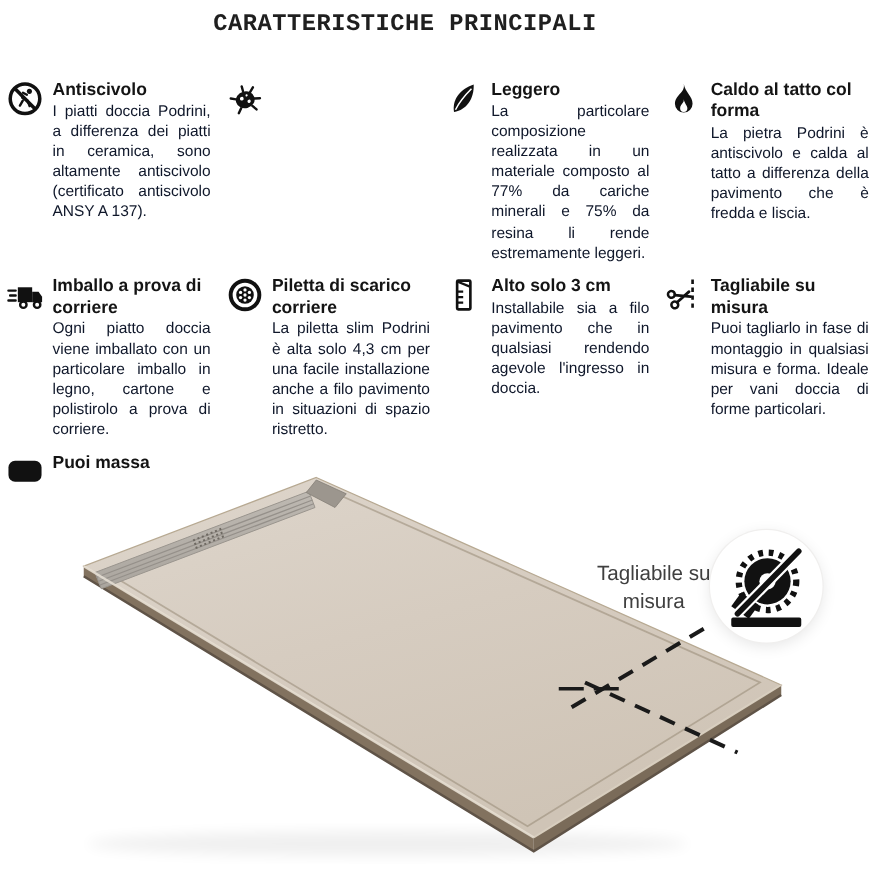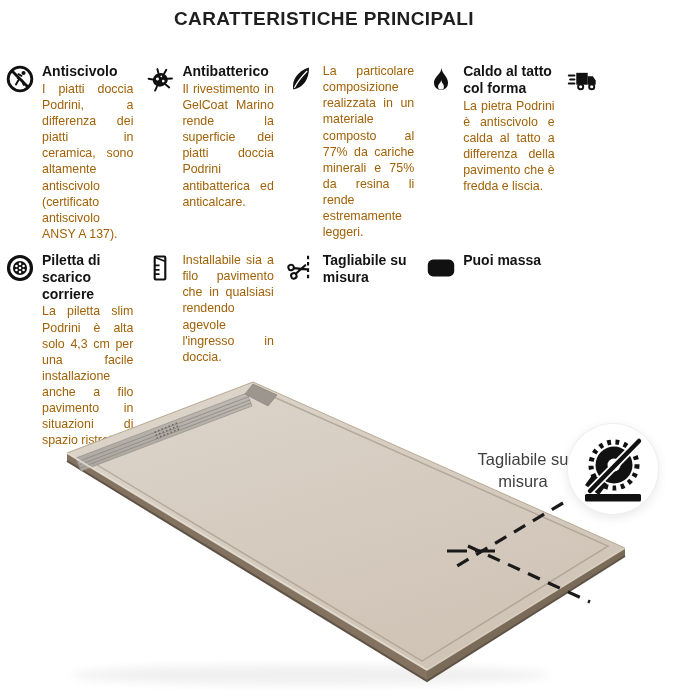--- a/index.html
+++ b/index.html
@@ -1,26 +1,26 @@
 <!DOCTYPE html>
 <html lang="it"><head>
 <meta charset="utf-8">
 <style>
   html,body{margin:0;padding:0;background:#ffffff;}
   body{width:700px;height:700px;position:relative;overflow:hidden;
        font-family:"Liberation Sans",sans-serif;color:#1f1f1f;}
   .page-title{position:absolute;top:8px;left:0;width:648px;margin:0;
-       text-align:center;font-size:19px;font-weight:800;letter-spacing:.4px;color:#1f1f1f;}
+       text-align:center;font-size:19px;font-weight:800;letter-spacing:.4px;color:#1f1f1f;font-family:Liberation Mono, monospace;}
   .features{position:absolute;top:63px;left:5px;width:690px;
-       display:grid;grid-template-columns:1fr 1fr 1fr 1fr 1fr;column-gap:12px;row-gap:10px;}
+       display:grid;grid-template-columns:1fr 1fr 1fr 1fr;column-gap:12px;row-gap:10px;}
   .feature{display:flex;align-items:flex-start;}
   .f-icon{flex:0 0 30px;margin:1px 7px 0 0;}
   .f-text{flex:1 1 auto;min-width:0;}
   .f-title{margin:0 0 1px;font-size:14px;font-weight:800;line-height:1.2;color:#141414;}
-  .f-body{margin:0;font-size:12.4px;line-height:1.3;color:#a16207;text-align:justify;}
+  .f-body{margin:0;font-size:12.4px;line-height:1.3;color:#0f172a;text-align:justify;}
   .product{position:absolute;top:370px;left:0;width:700px;height:330px;}
   .saw-badge{position:absolute;left:568px;top:424px;width:90px;height:90px;border-radius:50%;
        background:#fff;box-shadow:0 0 0 1px #f0efee, 0 3px 12px rgba(0,0,0,.10);}
   .annotation{position:absolute;left:476px;top:448px;width:94px;text-align:center;
        font-size:16.5px;line-height:1.35;color:#3f3f3f;}
 </style>
 </head>
 <body>
 
 <h1 class="page-title">CARATTERISTICHE PRINCIPALI</h1>
@@ -43,32 +43,29 @@
   <div class="feature">
     <svg class="f-icon" width="30" height="30" viewBox="0 0 34 34">
       <g transform="rotate(-15 17 17)">
         <ellipse cx="17" cy="18" rx="8.6" ry="7.6" fill="#111"></ellipse>
         <path d="M17 10 L17 5.4 M23 12.4 L26.6 8.8 M25.4 19 L30.2 20 M21.8 25 L24.6 29 M11.4 24.4 L8.2 28.2 M9 15.4 L4.6 13.4" stroke="#111" stroke-width="2.2" stroke-linecap="round" fill="none"></path>
         <circle cx="14.2" cy="16.2" r="1.7" fill="#fff"></circle>
         <circle cx="20" cy="20.2" r="1.5" fill="#fff"></circle>
         <circle cx="19.2" cy="14.4" r="1" fill="#fff"></circle>
       </g>
     </svg>
-    <div class="f-text">
-      <p class="f-title">Antibatterico</p>
-      <p class="f-body">Il rivestimento in GelCoat Marino rende la superficie dei piatti doccia Podrini antibatterica ed anticalcare.</p>
-    </div>
   </div>
 
   <div class="feature">
     <svg class="f-icon" width="30" height="30" viewBox="0 0 34 34">
       <path d="M26 4 C13.5 8 6.2 18 8.2 29 C19.5 27 26.5 17 26 4 Z" fill="#111"></path>
       <path d="M24 8 C18 14 13 20 9.5 27" stroke="#fff" stroke-width="1.4" fill="none"></path>
     </svg>
     <div class="f-text">
+      <p class="f-title">Leggero</p>
       <p class="f-body">La particolare composizione realizzata in un materiale composto al 77% da cariche minerali e 75% da resina li rende estremamente leggeri.</p>
     </div>
   </div>
 
   <div class="feature">
     <svg class="f-icon" width="30" height="30" viewBox="0 0 34 34">
       <path d="M17 3.5 c1 5 -2.2 7.6 -4.6 10.4 c-2.1 2.5 -3.4 4.6 -3.4 7.6 a8 8 0 0 0 16 0 c0 -3.4 -1.6 -5.8 -3.2 -8.2 C19.6 10.2 17.6 7.6 17 3.5 Z" fill="#111"></path>
       <path d="M17 17.5 c0.4 2.6 -1.4 3.8 -2.3 5.2 c-0.7 1 -1 1.9 -1 3 a3.3 3.3 0 0 0 6.6 0 c0 -1.4 -0.6 -2.4 -1.4 -3.6 C18.2 20.8 17.3 19.4 17 17.5 Z" fill="#fff"></path>
     </svg>
     <div class="f-text">
@@ -78,20 +75,24 @@
   </div>
 
   <div class="feature">
     <svg class="f-icon" width="30" height="30" viewBox="0 0 34 34">
       <path d="M2 13 L8.5 13 M3.5 17.5 L8.5 17.5 M2 22 L8.5 22" stroke="#111" stroke-width="2.2" stroke-linecap="round"></path>
       <rect x="10.5" y="10" width="13" height="13.5" fill="#111"></rect>
       <path d="M23.5 14 h5.8 l3.2 4.6 v4.9 h-9 Z" fill="#111"></path>
       <circle cx="15.5" cy="25.8" r="2.9" fill="#fff" stroke="#111" stroke-width="2.2"></circle>
       <circle cx="28" cy="25.8" r="2.9" fill="#fff" stroke="#111" stroke-width="2.2"></circle>
     </svg>
+    <div class="f-text">
+      <p class="f-title">Imballo a prova di corriere</p>
+      <p class="f-body">Ogni piatto doccia viene imballato con un particolare imballo in legno, cartone e polistirolo a prova di corriere.</p>
+    </div>
   </div>
 
   <div class="feature">
     <svg class="f-icon" width="30" height="30" viewBox="0 0 34 34">
       <circle cx="17" cy="17" r="13" fill="none" stroke="#111" stroke-width="3.6"></circle>
       <circle cx="17" cy="17" r="8" fill="#111"></circle>
       <circle cx="17" cy="17" r="1.5" fill="#fff"></circle>
       <circle cx="17" cy="12.4" r="1.5" fill="#fff"></circle>
       <circle cx="21" cy="14.7" r="1.5" fill="#fff"></circle>
       <circle cx="21" cy="19.3" r="1.5" fill="#fff"></circle>
@@ -105,35 +106,37 @@
     </div>
   </div>
 
   <div class="feature">
     <svg class="f-icon" width="30" height="30" viewBox="0 0 34 34">
       <rect x="11" y="4" width="12" height="26" rx="1" fill="none" stroke="#111" stroke-width="2.4"></rect>
       <path d="M11 4.8 L22.6 9.4" stroke="#111" stroke-width="2"></path>
       <path d="M11 14 L16.5 14 M11 19 L16.5 19 M11 24 L16.5 24" stroke="#111" stroke-width="2"></path>
     </svg>
     <div class="f-text">
+      <p class="f-title">Alto solo 3 cm</p>
       <p class="f-body">Installabile sia a filo pavimento che in qualsiasi rendendo agevole l'ingresso in doccia.</p>
     </div>
   </div>
 
   <div class="feature">
     <svg class="f-icon" width="30" height="30" viewBox="0 0 34 34">
       <line x1="25" y1="3" x2="25" y2="31" stroke="#111" stroke-width="2.4" stroke-dasharray="4 3.2"></line>
       <g transform="rotate(-18 14 19)">
         <circle cx="7" cy="14" r="3.1" fill="none" stroke="#111" stroke-width="2.3"></circle>
         <circle cx="7" cy="24" r="3.1" fill="none" stroke="#111" stroke-width="2.3"></circle>
         <path d="M9.8 15.6 L23 21.4 M9.8 22.4 L23 16.6" stroke="#111" stroke-width="2.5" stroke-linecap="round"></path>
       </g>
     </svg>
     <div class="f-text">
       <p class="f-title">Tagliabile su misura</p>
+      <p class="f-body">Puoi tagliarlo in fase di montaggio in qualsiasi misura e forma. Ideale per vani doccia di forme particolari.</p>
     </div>
   </div>
 
   <div class="feature">
     <svg class="f-icon" width="30" height="30" viewBox="0 0 34 34">
       <rect x="2" y="7.5" width="30" height="19" rx="6" fill="#111"></rect>
     </svg>
     <div class="f-text">
       <p class="f-title">Puoi massa</p>
     </div>

